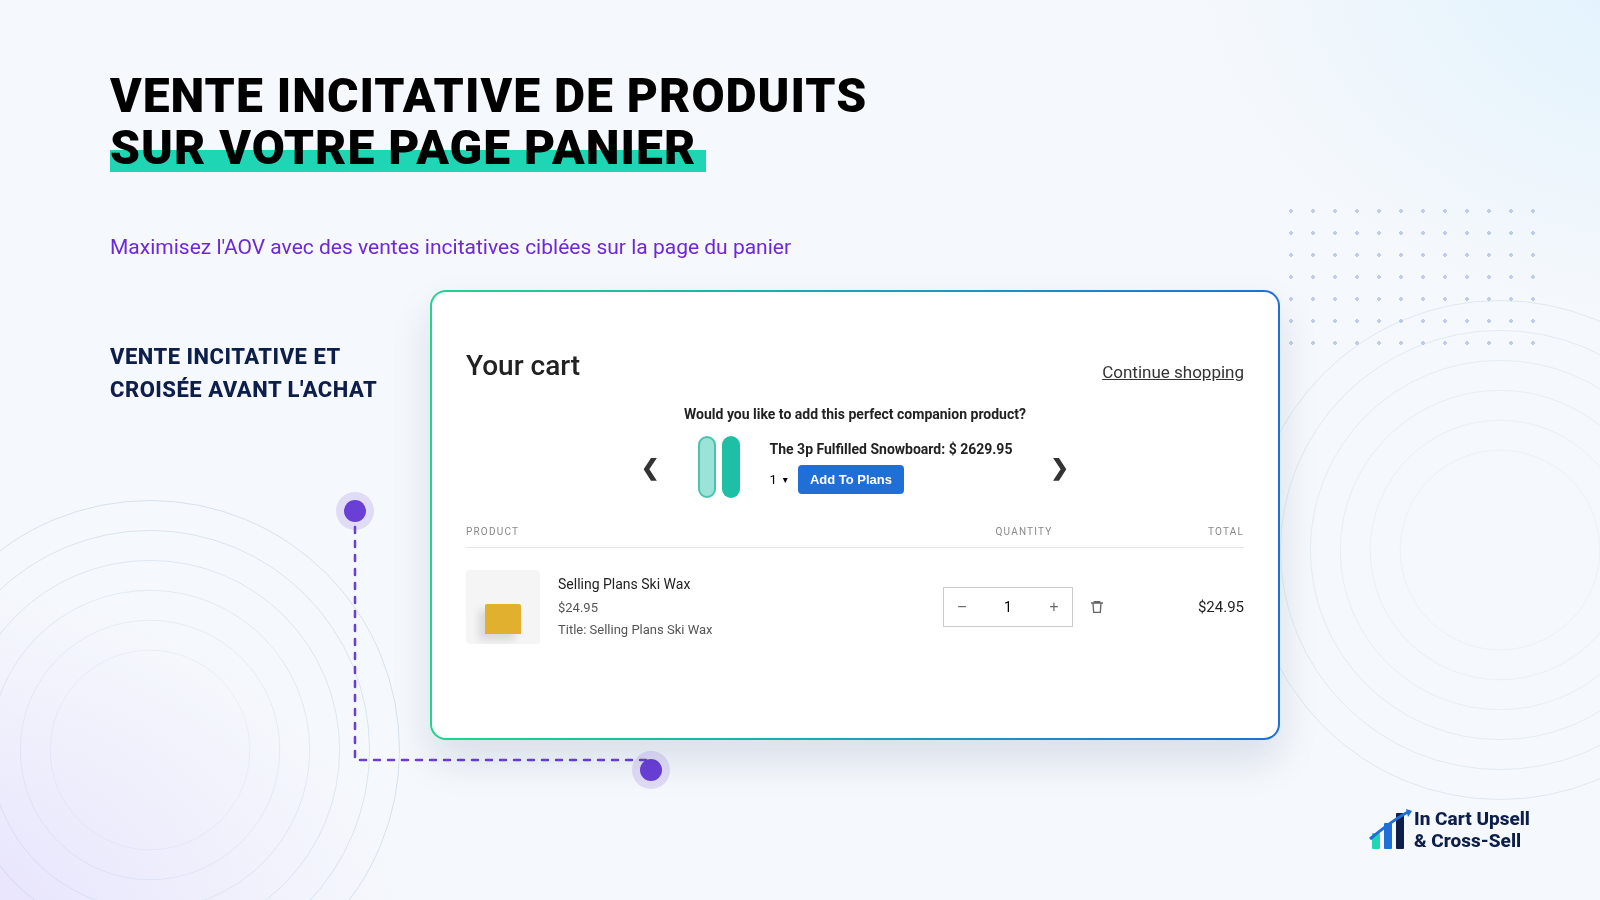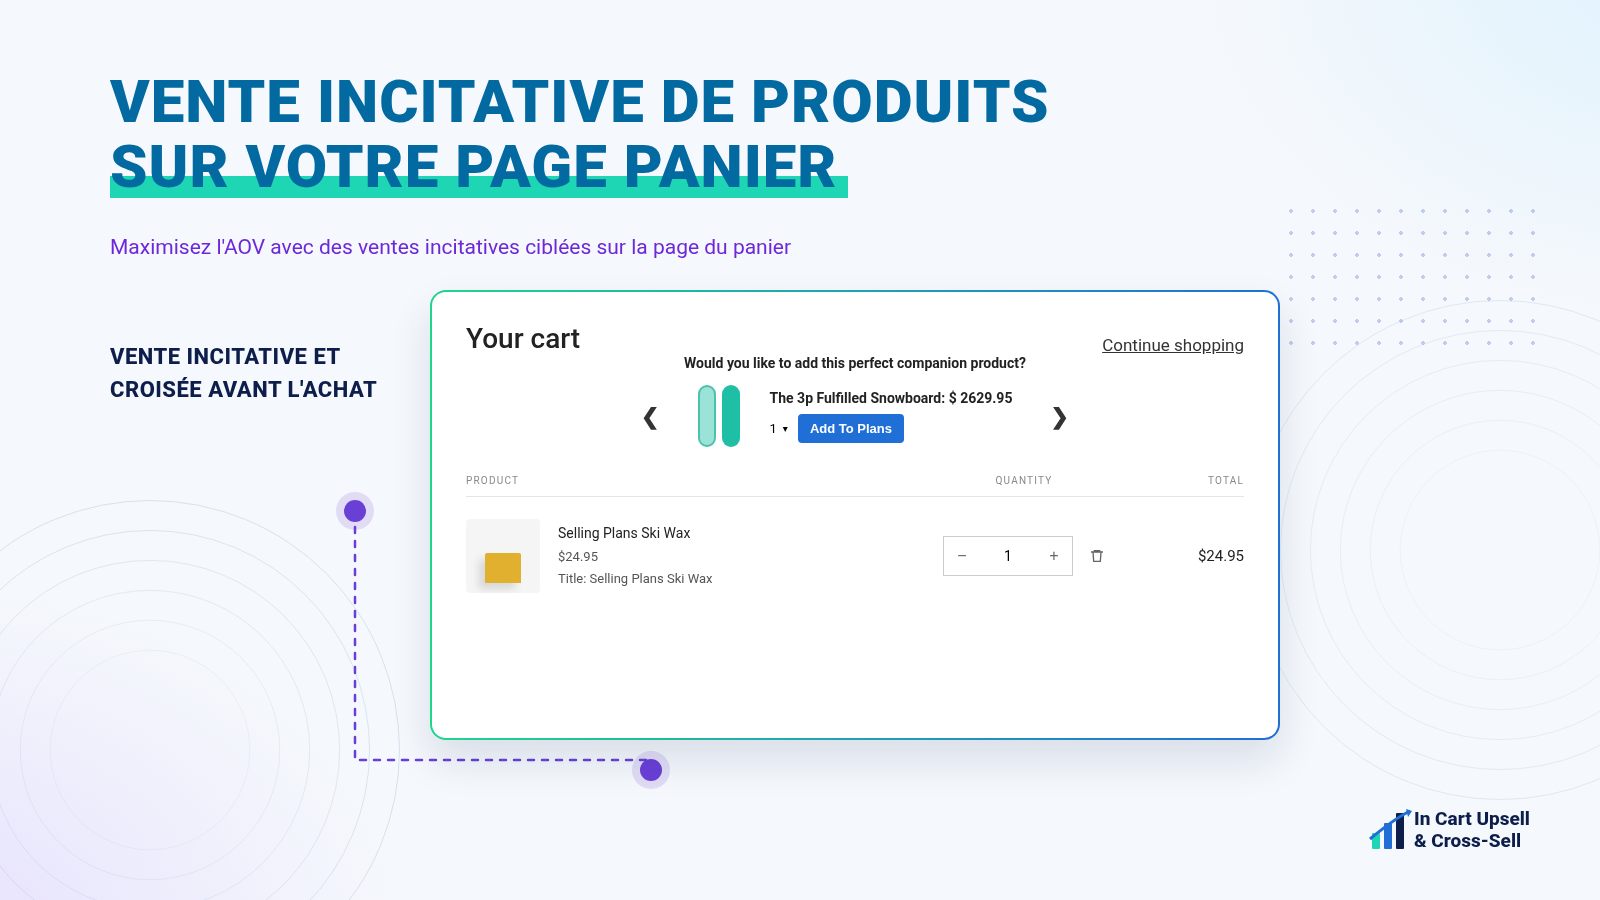--- a/index.html
+++ b/index.html
@@ -30,22 +30,22 @@
   
   .dots {
     position:absolute; top:200px; right:60px; width:260px; height:160px;
     background-image: radial-gradient(#8aa0d8 2px, transparent 2px);
     background-size: 22px 22px;
     opacity:.5;
   }
 
   .headline {
     position:absolute; top:70px; left:110px; right:60px;
-    font-weight:900; font-size:60px; line-height:1.08; letter-spacing:1px;
-    text-transform:uppercase; color:#0369a1;
+    font-weight:900; font-size:48px; line-height:1.08; letter-spacing:1px;
+    text-transform:uppercase; color:#000000;
   }
   .headline .hl-line2 { position:relative; display:inline-block; }
   .headline .hl-line2::before {
     content:""; position:absolute; left:0; right:-10px; bottom:2px; height:22px;
     background:#1fd6b4; z-index:-1;
   }
   .subhead {
     position:absolute; top:235px; left:110px;
     font-size:21px; color:#6d28d9; font-weight:400;
   }
@@ -71,25 +71,25 @@
   
   .cart-card {
     position:absolute; top:290px; left:430px; width:850px; height:450px;
     background:#fff; border-radius:16px;
     border:2px solid transparent;
     background-image: linear-gradient(#fff,#fff), linear-gradient(90deg,#1fd68c,#1f6fd6);
     background-origin: border-box; background-clip: padding-box, border-box;
     box-shadow: 0 20px 40px rgba(20,40,90,.12);
     padding:30px 34px 22px;
   }
-  .cart-head{ display:flex; justify-content:space-between; align-items:flex-end; }
+  .cart-head{ display:flex; justify-content:space-between; align-items:flex-end;margin-top:27px; }
   .cart-title{ font-size:28px; font-weight:500; color:#222;}
   .continue{ font-size:17px; color:#333; text-decoration:underline; cursor:pointer;}
   .upsell{
-    text-align:center;
+    margin-top:24px; text-align:center;
   }
   .upsell-q{ font-size:14px; font-weight:700; color:#222; }
   .upsell-row{
     margin-top:14px; display:flex; align-items:center; justify-content:center; gap:28px;
   }
   .chev{ font-size:22px; color:#333; padding:6px 10px; cursor:pointer; font-weight:900;}
   .snowboard{
     width:44px; height:62px; position:relative; display:flex; gap:6px; align-items:flex-end;
   }
   .snowboard span{

